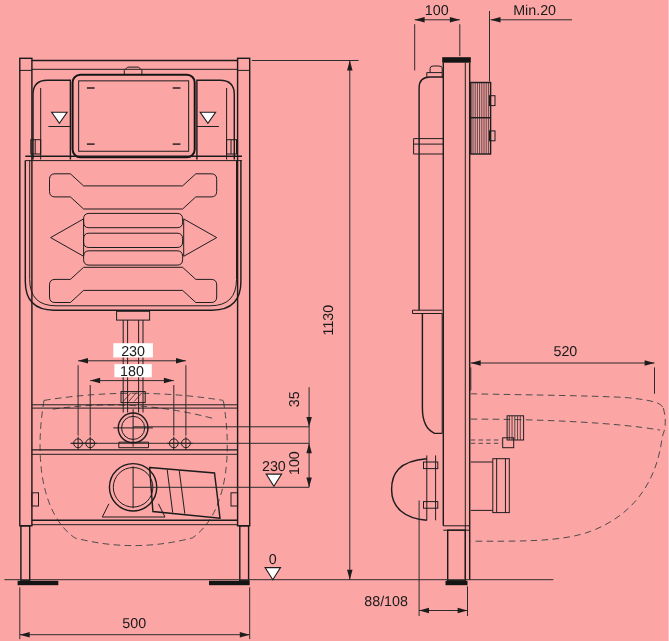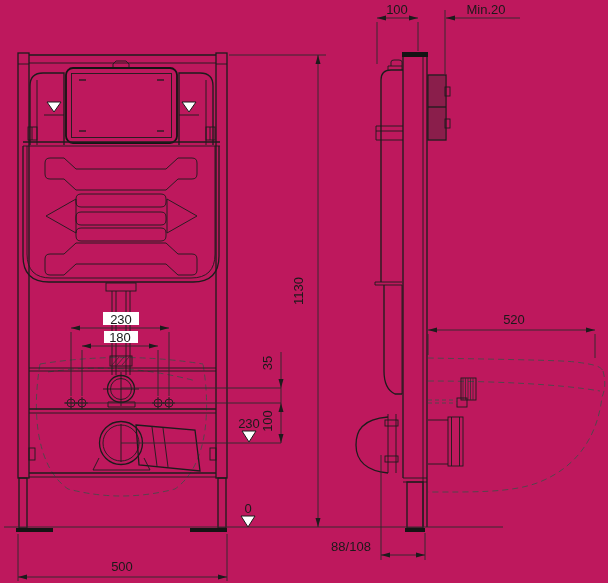--- a/index.html
+++ b/index.html
@@ -1,16 +1,16 @@
 <!DOCTYPE html>
 <html><head>
 <meta charset="utf-8">
 <style>
   html,body{margin:0;padding:0;background:#ffffff;}
-  .stage{position:relative;width:608px;height:583px;background:#be185d;overflow:hidden;
+  .stage{position:relative;width:608px;height:583px;background:#fca5a5;overflow:hidden;
          font-family:"Liberation Sans", sans-serif;}
   svg{display:block;}
   .thin   {stroke:#1c1c1c;stroke-width:0.9;fill:none;}
   .med    {stroke:#1c1c1c;stroke-width:1.3;fill:none;}
   .thick  {stroke:#141414;stroke-width:1.8;fill:none;}
   .dim    {stroke:#2b2b2b;stroke-width:0.9;fill:none;}
   .dashed {stroke:#4a4a4a;stroke-width:0.9;fill:none;stroke-dasharray:6 4;}
   .dashed2{stroke:#4a4a4a;stroke-width:0.9;fill:none;stroke-dasharray:4 3;}
   .hatch  {stroke:#2b2b2b;stroke-width:0.7;fill:none;}
   .filldark{fill:#141414;stroke:none;}

